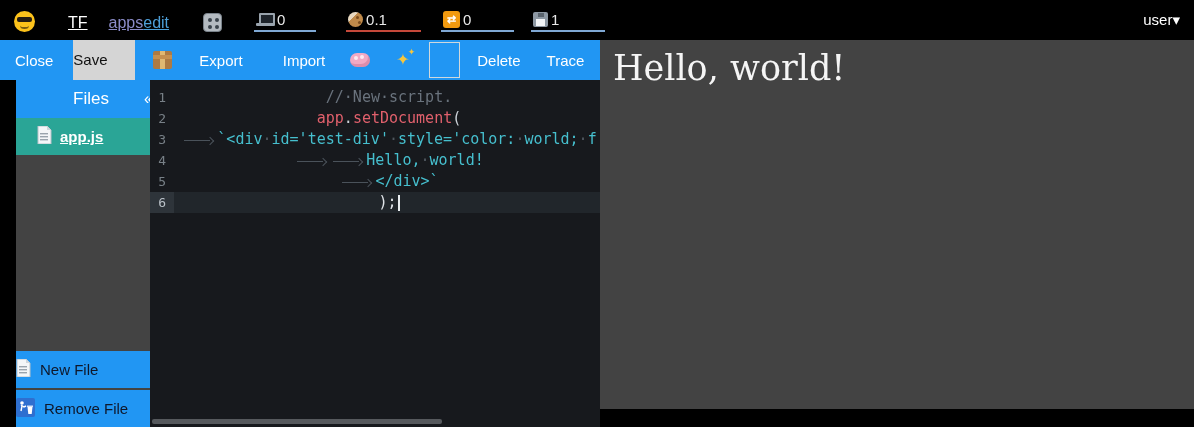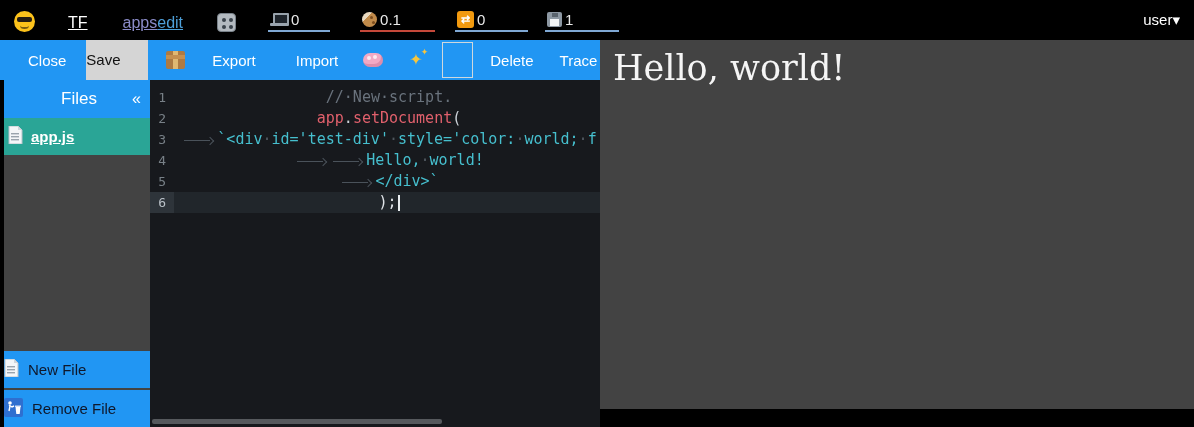--- a/index.html
+++ b/index.html
@@ -61,28 +61,28 @@
 
   
   .toolbar { position:absolute; left:0; top:40px; width:600px; height:40px; background:#2196f3;
              display:flex; align-items:center; color:#fff; font-size:15px; }
   .tbtn { cursor:pointer; white-space:nowrap; }
   .save-btn { height:40px; line-height:40px; width:62px; 
               background:#d5d5d5; color:#111; }
   .tool-box { width:31px; height:36px; border:1px solid #cfd8dc; }
 
   
-  .sidebar { position:absolute; left:4px; top:80px; width:150px; height:347px; background:#434343;
+  .sidebar { position:absolute; left:16px; top:80px; width:150px; height:347px; background:#434343;
              display:flex; flex-direction:column; }
   .files-header { position:relative; height:38px; background:#2196f3; color:#fff;
                   display:flex; align-items:center; justify-content:center; font-size:17px; flex:none; }
   .collapse { position:absolute; right:13px; top:0; height:38px; line-height:38px; font-size:16px;
               cursor:pointer; }
   .file-row { height:37px; background:#2aa596; color:#fff; font-weight:bold; font-size:15px;
-              display:flex; align-items:center; gap:8px; padding-left:4px; cursor:pointer; flex:none;text-decoration:underline; }
+              display:flex; align-items:center; gap:8px; padding-left:21px; cursor:pointer; flex:none;text-decoration:underline; }
   .sb-spacer { flex:1; }
   .sb-action { height:37px; background:#2196f3; color:#0f172a; font-size:15px;
                display:flex; align-items:center; gap:9px;
                cursor:pointer; flex:none; margin-top:2px; }
 
   
   .editor { position:absolute; left:150px; top:80px; width:450px; height:347px; background:#17191d;
             font-family:"DejaVu Sans Mono", monospace; font-size:15px; cursor:text; }
   .code { padding-top:7px; }
   .line { display:flex; height:21px; line-height:21px; }
@@ -117,21 +117,21 @@
 </style>
 </head>
 <body>
 
 <div class="app">
 
   <header class="topbar">
     <div class="topbar-left" id="topbar-left">
         <span class="ico i-cool" style="margin-left: 14px;"></span>
         <span class="tb-link" style="color: rgb(255, 255, 255); margin-left: 33px;">TF</span>
-        <span class="tb-link" style="color: rgb(139, 140, 201); margin-left: 35px;">apps</span>
+        <span class="tb-link" style="color: rgb(139, 140, 201); margin-left: 21px;">apps</span>
         <span class="tb-link" style="color: rgb(77, 159, 216); ">edit</span>
         <span class="ico i-dice" style="margin-left: 34px;"></span>
         <span class="stat" style="margin-left: 32px; width: 62px; border-bottom-color: rgb(127, 168, 212);">
           <span class="ico i-laptop"></span>
           <span class="val">0</span>
         </span>
         <span class="stat" style="margin-left: 30px; width: 75px; border-bottom-color: rgb(197, 72, 58);">
           <span class="ico i-cookie"></span>
           <span class="val">0.1</span>
         </span>
@@ -141,21 +141,21 @@
         </span>
         <span class="stat" style="margin-left: 17px; width: 74px; border-bottom-color: rgb(127, 168, 212);">
           <span class="ico i-floppy"></span>
           <span class="val">1</span>
         </span>
       </div>
     <div class="user-menu">user▾</div>
   </header>
 
   <div class="toolbar">
-    <span class="tbtn" style="margin-left:28px">Close</span>
+    <span class="tbtn" style="margin-left:15px">Close</span>
     <span class="tbtn save-btn" style="margin-left:20px">Save</span>
     <span class="ico i-package" style="margin-left:18px"></span>
     <span class="tbtn" style="margin-left:27px">Export</span>
     <span class="tbtn" style="margin-left:40px">Import</span>
     <span class="ico i-soap" style="margin-left:25px"></span>
     <span class="ico i-sparkles" style="margin-left:23px"></span>
     <span class="tool-box" style="margin-left:14px"></span>
     <span class="tbtn" style="margin-left:17px">Delete</span>
     <span class="tbtn" style="margin-left:26px">Trace</span>
   </div>

